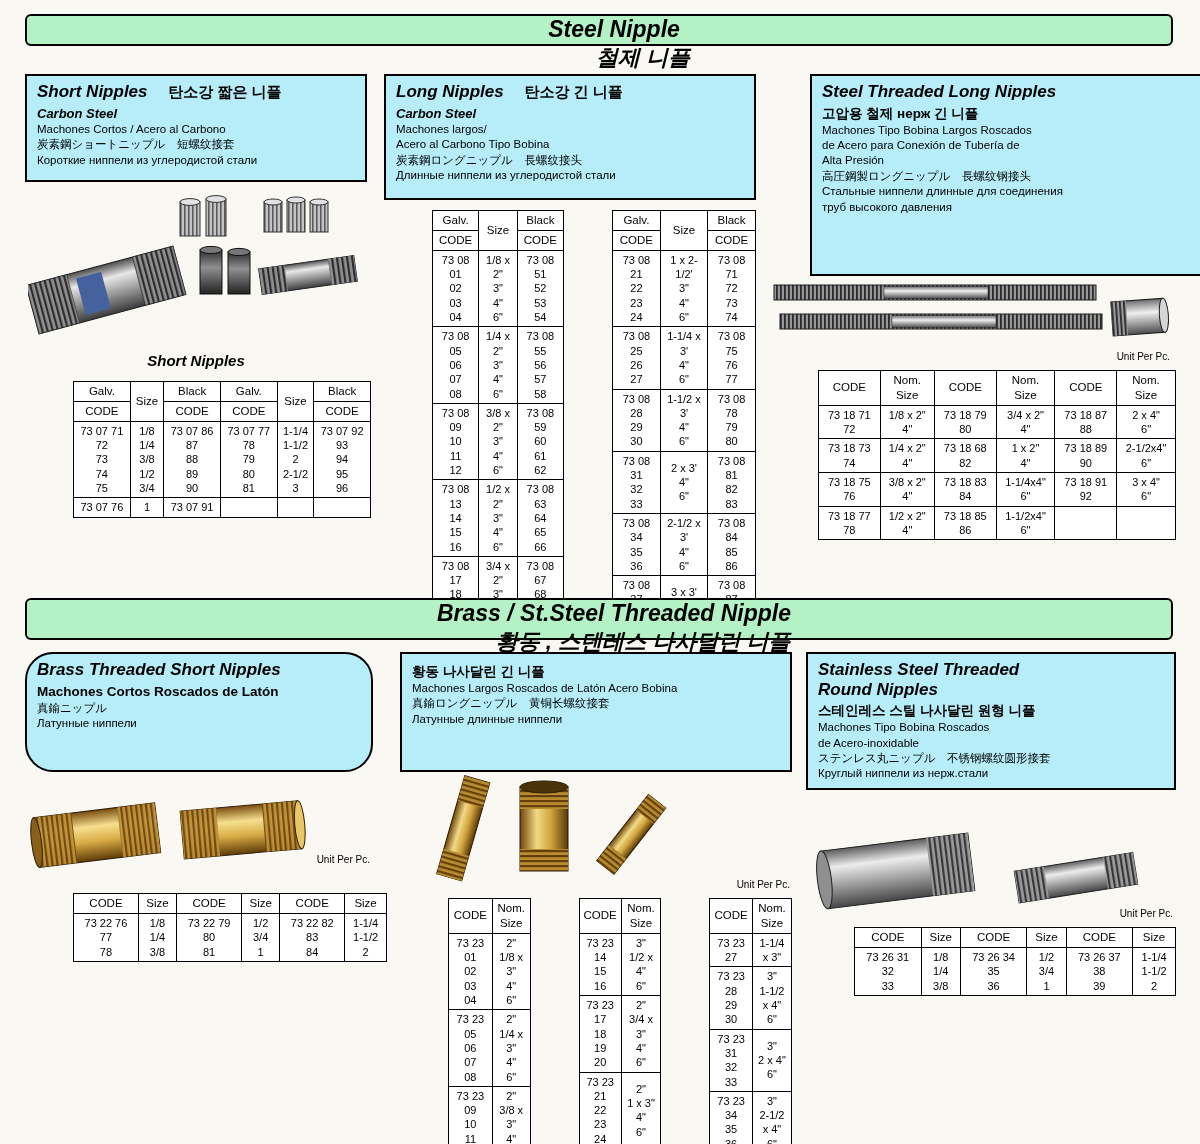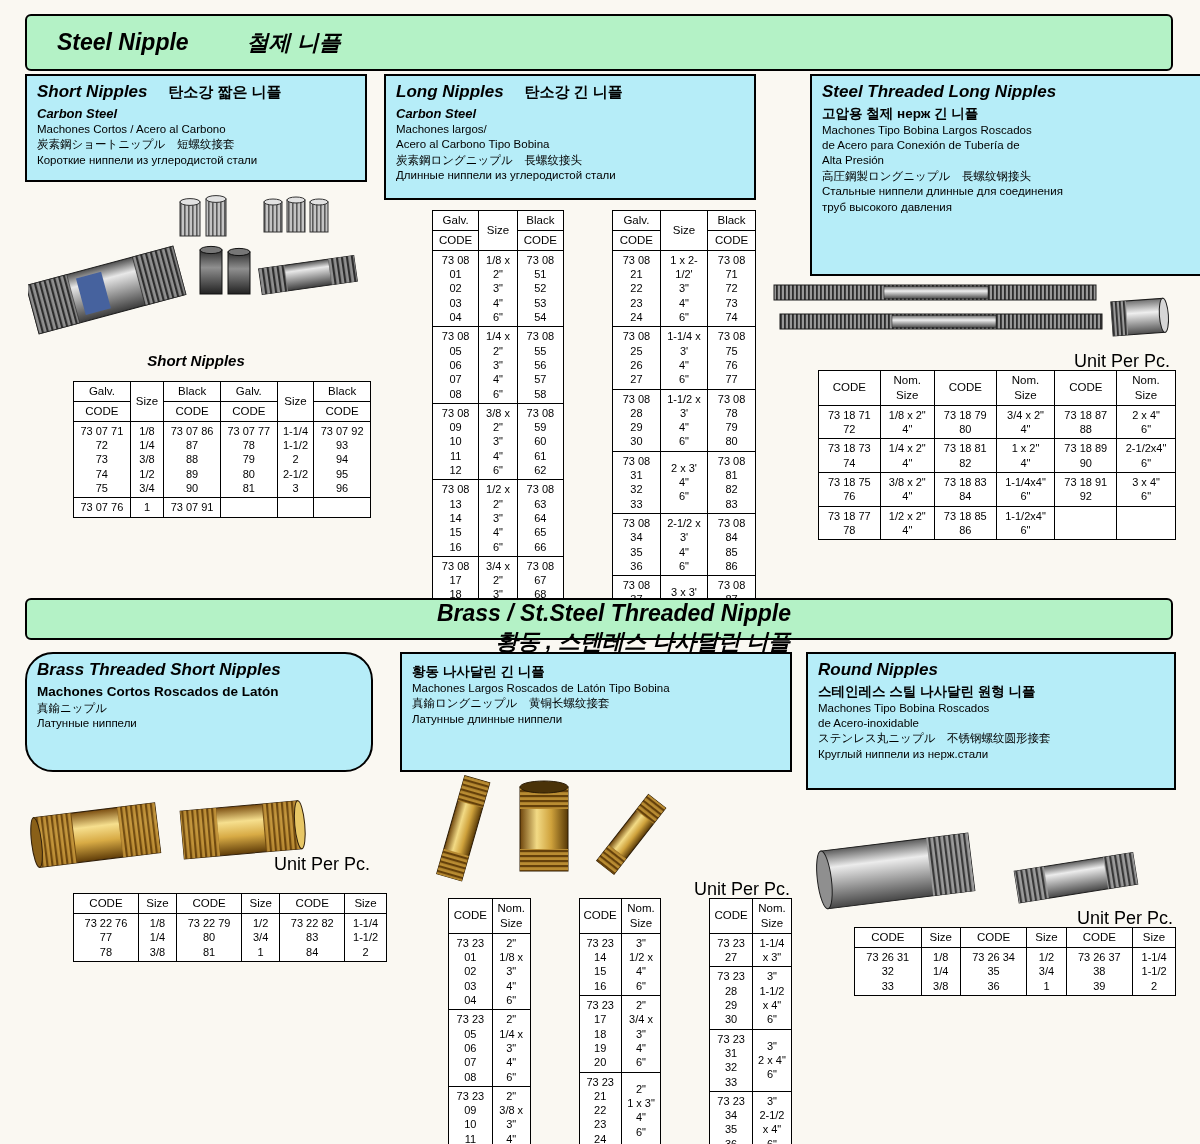--- a/index.html
+++ b/index.html
@@ -5,21 +5,21 @@
   * { margin:0; padding:0; box-sizing:border-box; }
   html,body { background:#e9e6df; }
   body { font-family:"Liberation Sans", sans-serif; color:#000; }
   .page { position:relative; width:1200px; height:1144px; background:var(--page_bg,#faf8f2); overflow:hidden; }
 
   
   .banner { position:absolute; display:flex; align-items:center; background:var(--banner_green,#b4f2c6);
             border:2px solid #000; border-radius:6px; padding-left:30px;
             font-weight:bold; font-style:italic; font-size:23px; }
   .banner .b-ko { margin-left:58px; font-size:22px; }
-  .b1 { left:25px; top:14px; width:1148px; height:57px; }
+  .b1 { left:25px; top:14px; width:1148px; height:32px;flex-direction:column; }
   .b2 { left:25px; top:598px; width:1148px; height:42px;flex-direction:column; }
 
   
   .infobox { position:absolute; background:var(--box_cyan,#b6edf8); border:2px solid #000; padding:6px 10px 4px 10px; }
   .ib-title { font-weight:bold; font-style:italic; font-size:17px; line-height:1.15; }
   .ib-title .t-ko { margin-left:16px; font-size:15px; font-style:normal; }
   .lines { font-size:11.5px; line-height:1.34; margin-top:3px; }
   .box-short .lines div:first-child, .box-long .lines div:first-child
     { font-weight:bold; font-style:italic; font-size:13px; }
   .box-hp .lines div:first-child, .box-bshort .lines div:first-child,
@@ -37,21 +37,21 @@
   .photo { position:absolute; }
   .photo-short { left:28px;  top:190px; width:335px; height:158px; }
   .photo-hp    { left:772px; top:280px; width:398px; height:72px;  }
   .photo-bshort{ left:28px;  top:778px; width:292px; height:102px; }
   .photo-blong { left:402px; top:775px; width:302px; height:108px; }
   .photo-ss    { left:812px; top:820px; width:348px; height:96px;  }
 
   .caption { position:absolute; text-align:center; font-weight:bold; font-style:italic; font-size:15px; }
   .caption-short { left:25px; top:352px; width:342px; }
 
-  .unit { position:absolute; font-size:18px; text-align:right; }
+  .unit { position:absolute; font-size:10px; text-align:right; }
   .unit-hp    { left:970px; top:351px; width:200px; }
   .unit-bshort{ left:172px; top:854px; width:198px; }
   .unit-blong { left:592px; top:879px; width:198px; }
   .unit-ss    { left:977px; top:908px; width:196px; }
 
   
   .tablebox { position:absolute;padding-left:48px; }
   .tablebox table { border-collapse:collapse; width:100%; background:#fff; }
   .tablebox th, .tablebox td { border:1px solid #000; font-size:11px; text-align:center;
       vertical-align:middle; padding:2px 3px; white-space:pre-line; line-height:1.3; }
@@ -457,21 +457,21 @@
             <td>73 18 87
 88</td>
             <td>2 x 4"
 6"</td>
           </tr>
           <tr>
             <td>73 18 73
 74</td>
             <td>1/4 x 2"
 4"</td>
-            <td>73 18 81
+            <td>73 18 68
 82</td>
             <td>1 x 2"
 4"</td>
             <td>73 18 89
 90</td>
             <td>2-1/2x4"
 6"</td>
           </tr>
           <tr>
             <td>73 18 75
@@ -580,21 +580,21 @@
 1-1/2
 2</td>
           </tr>
         </tbody>
       </table>
     </div>
 
   <div class="infobox box-blong">
     <div class="lines">
         <div>황동 나사달린 긴 니플</div>
-        <div>Machones Largos Roscados de Latón Tipo Bobina</div>
+        <div>Machones Largos Roscados de Latón Acero Bobina</div>
         <div>真鍮ロングニップル　黄铜长螺纹接套</div>
         <div>Латунные длинные ниппели</div>
       </div>
   </div>
 
   <div class="photo photo-blong">
     <svg width="302" height="108" viewBox="0 0 302 108" aria-hidden="true">
       <defs>
         <linearGradient id="blG" x1="0" y1="0" x2="1" y2="0">
           <stop offset="0" stop-color="#6e450c"></stop>
@@ -767,20 +767,21 @@
               <td>3"
 3 x 4"
 6"</td>
             </tr>
           </tbody>
         </table>
       </div>
   </div>
 
   <div class="infobox box-ss">
+    <div class="ib-title">Stainless Steel Threaded</div>
     <div class="ib-title">Round Nipples</div>
     <div class="lines">
         <div>스테인레스 스틸 나사달린 원형 니플</div>
         <div>Machones Tipo Bobina Roscados</div>
         <div>de Acero-inoxidable</div>
         <div>ステンレス丸ニップル　不锈钢螺纹圆形接套</div>
         <div>Круглый ниппели из нерж.стали</div>
       </div>
   </div>
 

